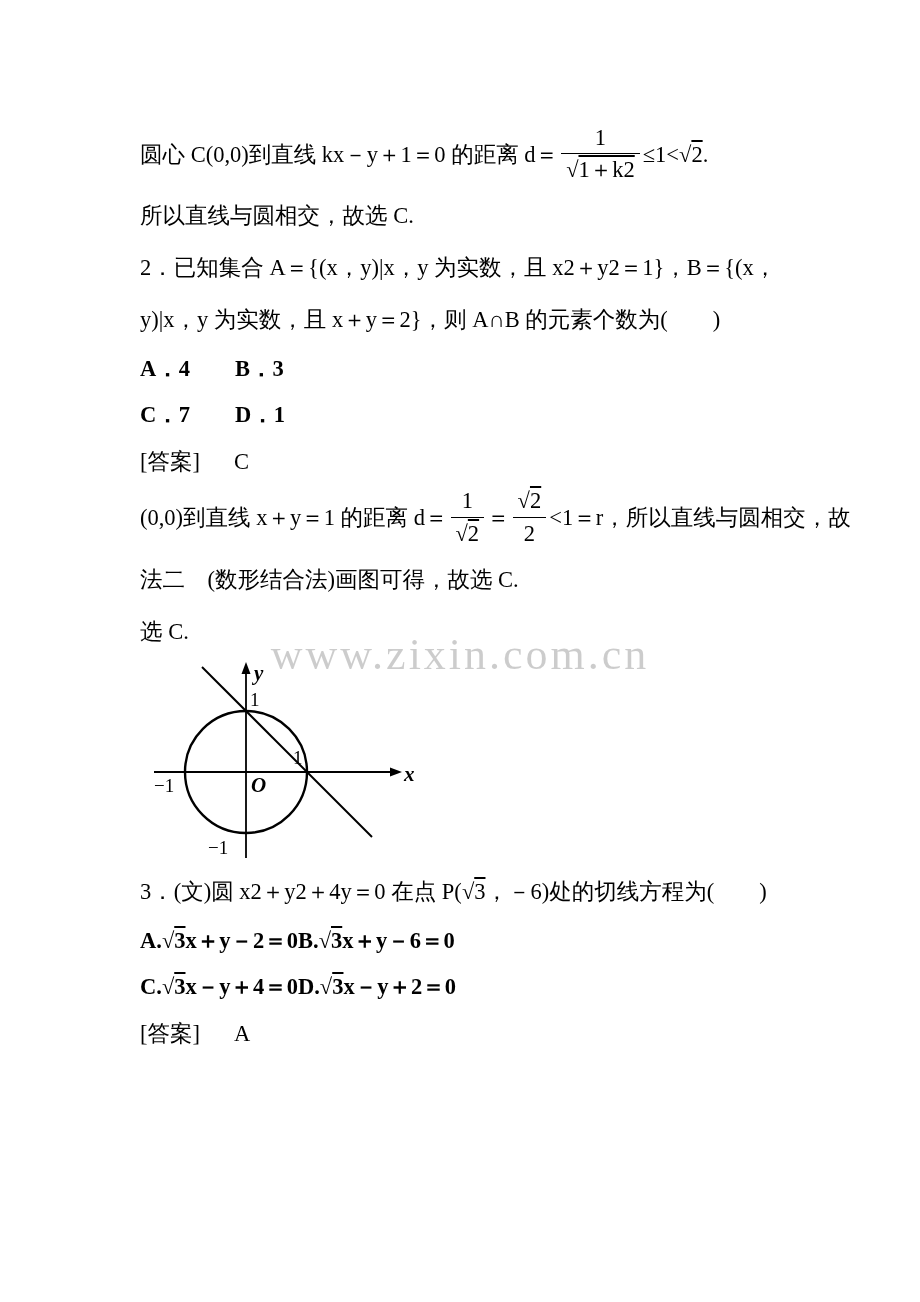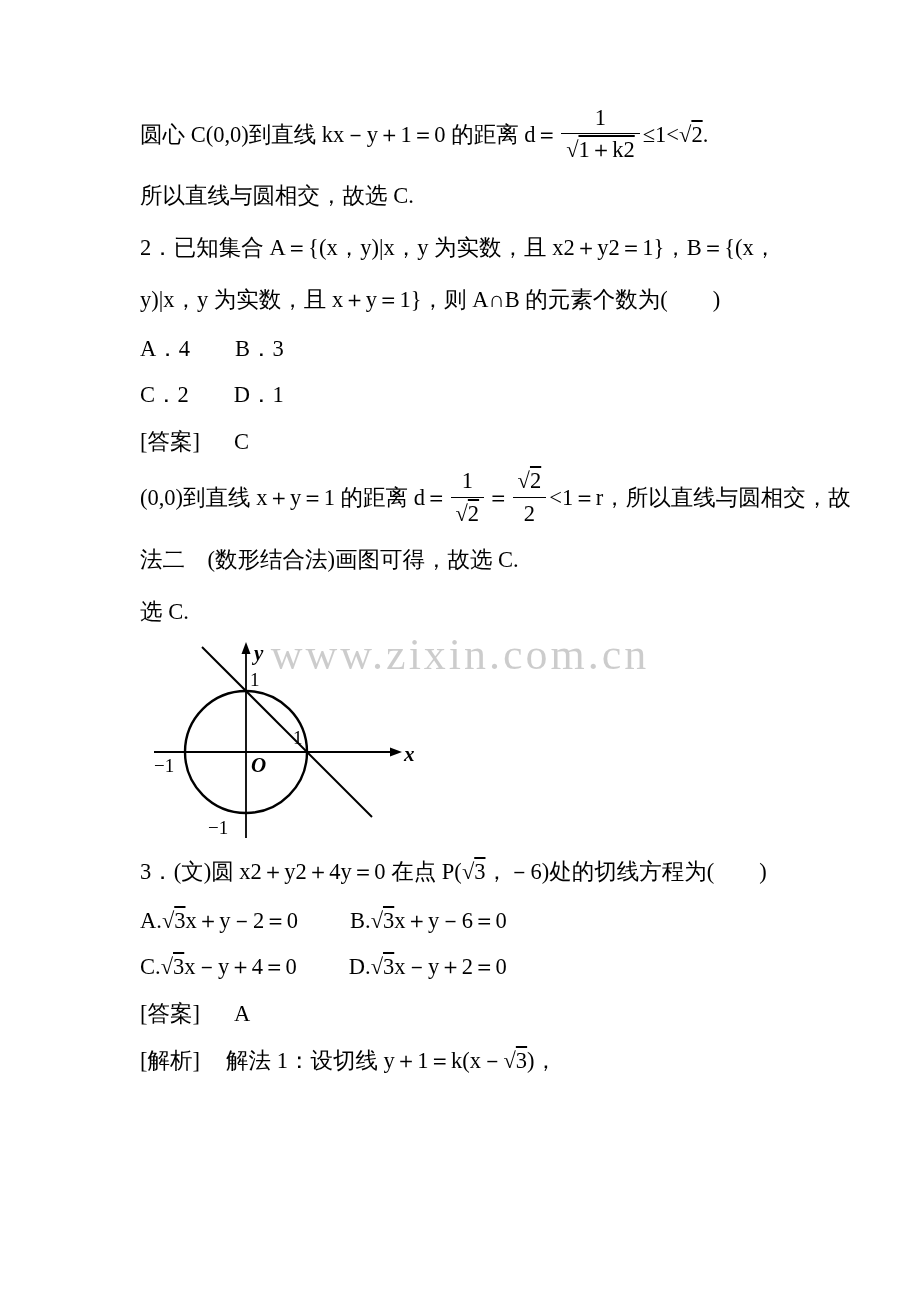--- a/index.html
+++ b/index.html
@@ -2,38 +2,38 @@
 <html><head>
 <meta charset="utf-8">
 <style>
   html,body{margin:0;padding:0;}
   body{
     width:920px;height:1302px;background:#ffffff;color:#000;
     font-family:"Liberation Serif","DejaVu Serif",serif;
     position:relative;overflow:hidden;
   }
   .content{
-    position:absolute;left:140px;top:103px;width:665px;
+    position:absolute;left:140px;top:123px;width:665px;
     font-size:22.5px;z-index:2;
   }
   .tline{line-height:52px;min-height:52px;white-space:nowrap;}
-  .tline-s{line-height:46px;min-height:46px;white-space:nowrap;}
+  .tline-s{line-height:46px;min-height:46px;white-space:nowrap;font-weight:bold;}
   .tline-a{line-height:48px;min-height:48px;white-space:nowrap;}
   
   .frac{display:inline-block;vertical-align:middle;text-align:center;
         line-height:1.12;margin:4px 3px;position:relative;top:-3px;}
   .fnum{display:block;padding:1px 5px 3px;border-bottom:1.5px solid #000;}
   .fden{display:block;padding:3px 5px 1px;}
   
   .rad{white-space:nowrap;}
   .ol{text-decoration:overline;}
   .ans-val{margin-left:34px;}
   .lbl{margin-right:26px;}
   .opt{display:inline-block;}
-  .opt-gap{margin-right:52px;}
+  .opt-gap{}
   
   .watermark{
     position:absolute;top:629px;left:50%;transform:translateX(-50%);
     font-size:44px;letter-spacing:3px;color:rgba(0,0,0,0.20);
     z-index:1;white-space:nowrap;font-family:"Liberation Serif","DejaVu Serif",serif;
   }
   .figure-wrap{margin:2px 0 2px 6px;height:204px;}
   svg text{font-family:"Liberation Serif","DejaVu Serif",serif;}
   .axis-letter{font-style:italic;font-weight:700;font-size:21px;}
   .tick-num{font-weight:400;font-size:19px;}
@@ -43,24 +43,24 @@
 
 <div class="watermark">www.zixin.com.cn</div>
 
 <div class="content">
 
   <div class="tline"><span>圆心 C(0,0)到直线 kx－y＋1＝0 的距离 d＝</span><span class="frac"><span class="fnum">1</span><span class="fden"><span>√</span><span class="ol">1＋k2</span></span></span><span>≤1&lt;</span><span class="rad"><span>√</span><span class="ol">2</span></span><span>.</span></div>
 
   <div class="tline">所以直线与圆相交，故选 C.</div>
 
   <div class="tline">2．已知集合 A＝{(x，y)|x，y 为实数，且 x2＋y2＝1}，B＝{(x，</div>
-  <div class="tline">y)|x，y 为实数，且 x＋y＝1}，则 A∩B 的元素个数为(　　)</div>
+  <div class="tline">y)|x，y 为实数，且 x＋y＝2}，则 A∩B 的元素个数为(　　)</div>
 
   <div class="tline-s">A．4　　B．3</div>
-  <div class="tline-s">C．2　　D．1</div>
+  <div class="tline-s">C．7　　D．1</div>
 
   <div class="tline-a"><span>[答案]</span><span class="ans-val">C</span></div>
 
 
   <div class="tline"><span>(0,0)到直线 x＋y＝1 的距离 d＝</span><span class="frac"><span class="fnum">1</span><span class="fden"><span>√</span><span class="ol">2</span></span></span><span>＝</span><span class="frac"><span class="fnum"><span>√</span><span class="ol">2</span></span><span class="fden">2</span></span><span>&lt;1＝r，所以直线与圆相交，故</span></div>
 
   <div class="tline">法二　(数形结合法)画图可得，故选 C.</div>
 
   <div class="tline">选 C.</div>
 
@@ -88,16 +88,15 @@
   </div>
 
   <div class="tline"><span>3．(文)圆 x2＋y2＋4y＝0 在点 P(</span><span class="rad"><span>√</span><span class="ol">3</span></span><span>，－6)处的切线方程为(　　)</span></div>
 
   <div class="tline-s"><span class="opt opt-gap"><span>A.</span><span class="rad"><span>√</span><span class="ol">3</span></span><span>x＋y－2＝0</span></span><span class="opt"><span>B.</span><span class="rad"><span>√</span><span class="ol">3</span></span><span>x＋y－6＝0</span></span></div>
 
   <div class="tline-s"><span class="opt opt-gap"><span>C.</span><span class="rad"><span>√</span><span class="ol">3</span></span><span>x－y＋4＝0</span></span><span class="opt"><span>D.</span><span class="rad"><span>√</span><span class="ol">3</span></span><span>x－y＋2＝0</span></span></div>
 
   <div class="tline-a"><span>[答案]</span><span class="ans-val">A</span></div>
 
-  <div class="tline-s"><span class="lbl">[解析]</span><span>解法 1：设切线 y＋1＝k(x－</span><span class="rad"><span>√</span><span class="ol">3</span></span><span>)，</span></div>
 
 
 </div>
 
 </body></html>

